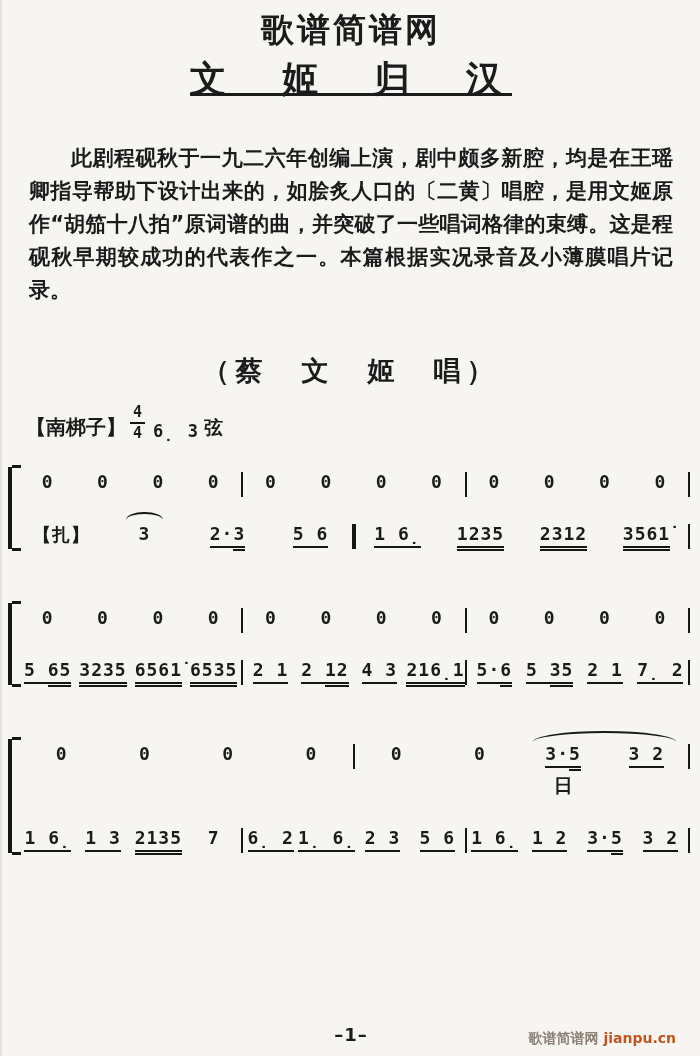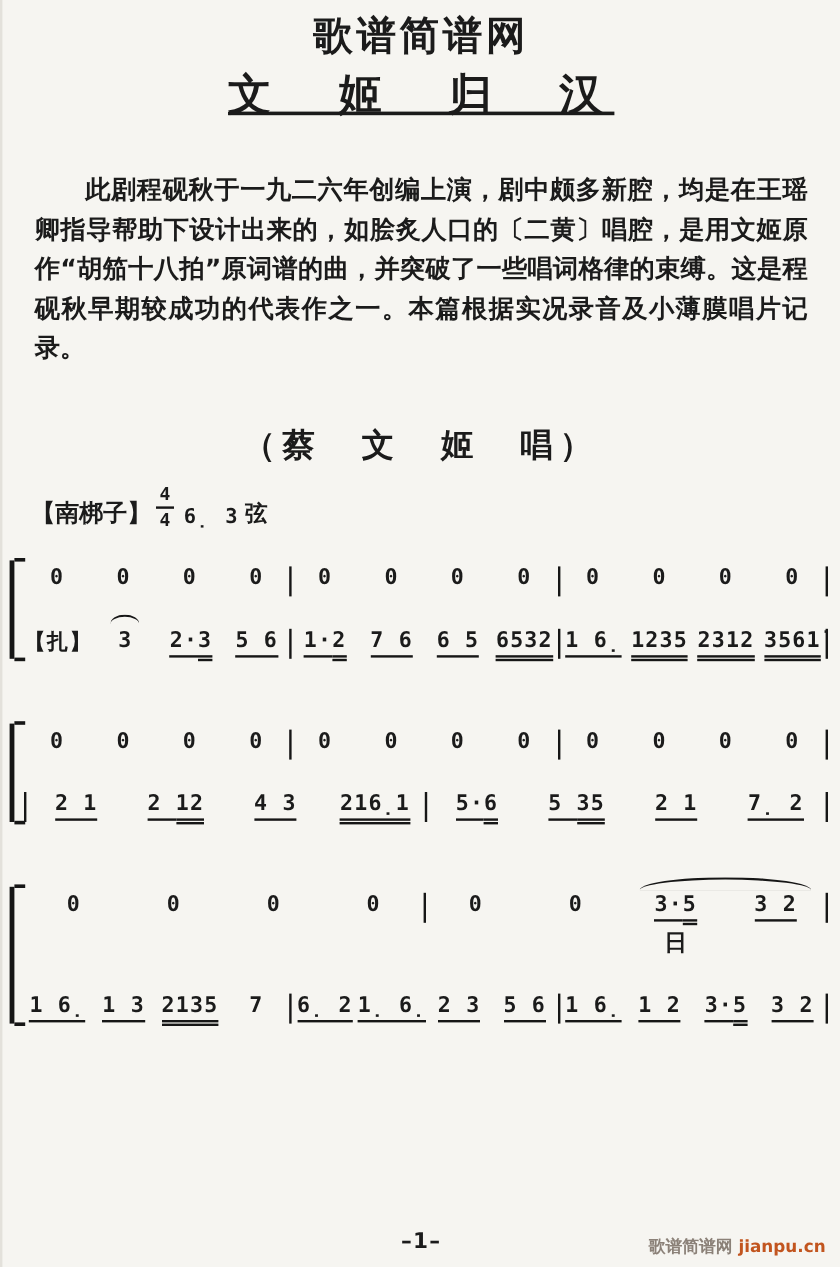--- a/index.html
+++ b/index.html
@@ -86,21 +86,21 @@
     font-family:"DejaVu Sans", sans-serif;
     font-size:19px; font-weight:700;
   }
   
   .footer{ position:absolute; bottom:8px; left:0; width:100%; height:24px; }
   .page-number{
     position:absolute; left:0; right:0; text-align:center;
     font-size:18px; font-weight:600; letter-spacing:1px;
   }
   .watermark{
-    position:absolute; right:12px; bottom:0;
+    position:absolute; right:24px; bottom:0;
     font-size:14px; font-weight:600;
   }
 </style>
 </head>
 <body>
 
 <div class="series-title">歌谱简谱网</div>
 <div class="piece-title">文　姬　归　汉</div>
 
 <div class="intro">
@@ -182,34 +182,20 @@
               </div>
             </div>
             <div class="cell">
               <span class="note"><span class="seg u1">2·</span><span class="seg u2">3</span></span>
             </div>
             <div class="cell">
               <span class="note"><span class="seg u1">5 6</span></span>
             </div>
           </div>
           <div class="barline"></div>
-          <div class="measure">
-            <div class="cell">
-              <span class="note"><span class="seg u1">1·</span><span class="seg u2">2</span></span>
-            </div>
-            <div class="cell">
-              <span class="note"><span class="seg u1">7 6</span></span>
-            </div>
-            <div class="cell">
-              <span class="note"><span class="seg u1">6 5</span></span>
-            </div>
-            <div class="cell">
-              <span class="note"><span class="seg u2">6532</span></span>
-            </div>
-          </div>
           <div class="barline"></div>
           <div class="measure">
             <div class="cell">
               <span class="note"><span class="seg u1">1 6̣</span></span>
             </div>
             <div class="cell">
               <span class="note"><span class="seg u2">1235</span></span>
             </div>
             <div class="cell">
               <span class="note"><span class="seg u2">2312</span></span>
@@ -266,20 +252,34 @@
             <div class="cell">
               <span class="note"><span class="seg u0">0</span></span>
             </div>
             <div class="cell">
               <span class="note"><span class="seg u0">0</span></span>
             </div>
           </div>
           <div class="barline"></div>
         </div>
         <div class="srow accomp">
+          <div class="measure">
+            <div class="cell">
+              <span class="note"><span class="seg u1">5 </span><span class="seg u2">65</span></span>
+            </div>
+            <div class="cell">
+              <span class="note"><span class="seg u2">3235</span></span>
+            </div>
+            <div class="cell">
+              <span class="note"><span class="seg u2">6561̇</span></span>
+            </div>
+            <div class="cell">
+              <span class="note"><span class="seg u2">6535</span></span>
+            </div>
+          </div>
           <div class="barline"></div>
           <div class="measure">
             <div class="cell">
               <span class="note"><span class="seg u1">2 1</span></span>
             </div>
             <div class="cell">
               <span class="note"><span class="seg u1">2 </span><span class="seg u2">12</span></span>
             </div>
             <div class="cell">
               <span class="note"><span class="seg u1">4 3</span></span>

